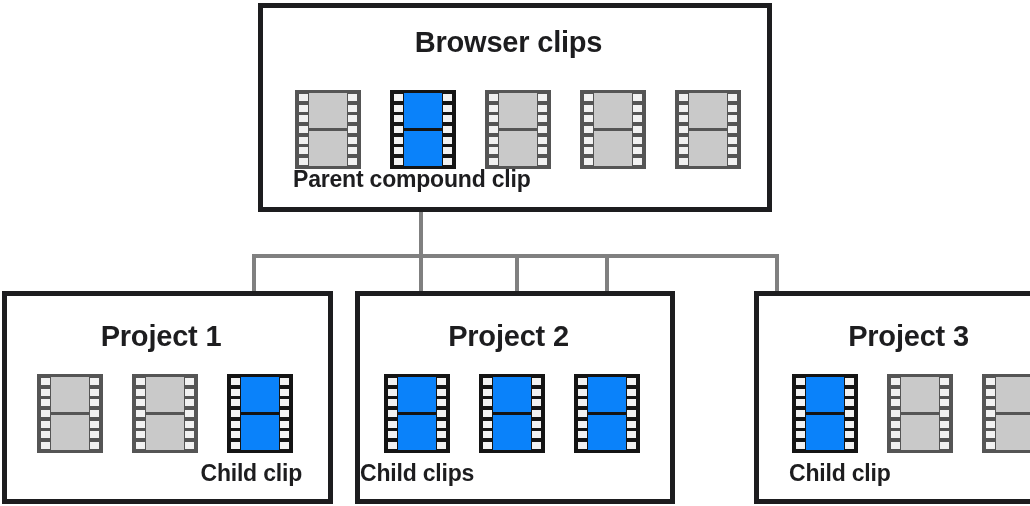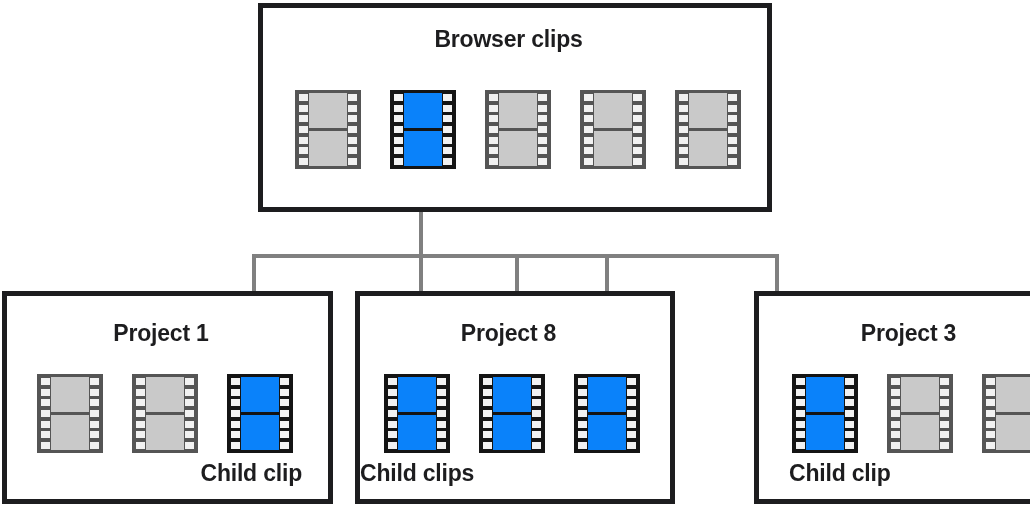--- a/index.html
+++ b/index.html
@@ -38,21 +38,21 @@
   #project-1-box { left: 2px;   top: 291px; width: 331px; height: 213px; }
   #project-2-box { left: 355px; top: 291px; width: 320px; height: 213px; }
   #project-3-box { left: 706px; top: 291px; width: 322px; height: 213px; margin-left: 48px; }
 
   
   .box-title {
     position: absolute;
     left: 0;
     right: 13px;
     text-align: center;
-    font-size: 23px;
+    font-size: 29px;
     font-weight: bold;
     color: #1d1d1f;
     letter-spacing: -0.2px;
   }
   #parent-box .box-title { top: 18px; }
   .project-title { top: 24px; }
 
   .caption {
     position: absolute;
     font-size: 23px;
@@ -290,20 +290,21 @@
             <i></i>
             <i></i>
             <i></i>
             <i></i>
             <i></i>
             <i></i>
         </span>
       </div>
     </div>
 
+    <div class="caption" id="parent-caption">Parent compound clip</div>
   </div>
 
   <div class="box" id="project-1-box">
     <div class="box-title project-title">Project 1</div>
 
     <div class="clip-row" id="p1-clips">
       <div class="clip">
         <span class="perf">
           <i></i>
             <i></i>
@@ -374,21 +375,21 @@
             <i></i>
             <i></i>
         </span>
       </div>
     </div>
 
     <div class="caption" id="p1-caption">Child clip</div>
   </div>
 
   <div class="box" id="project-2-box">
-    <div class="box-title project-title">Project 8</div>
+    <div class="box-title project-title">Project 2</div>
 
     <div class="clip-row" id="p2-clips">
       <div class="clip blue">
         <span class="perf">
           <i></i>
             <i></i>
             <i></i>
             <i></i>
             <i></i>
             <i></i>

